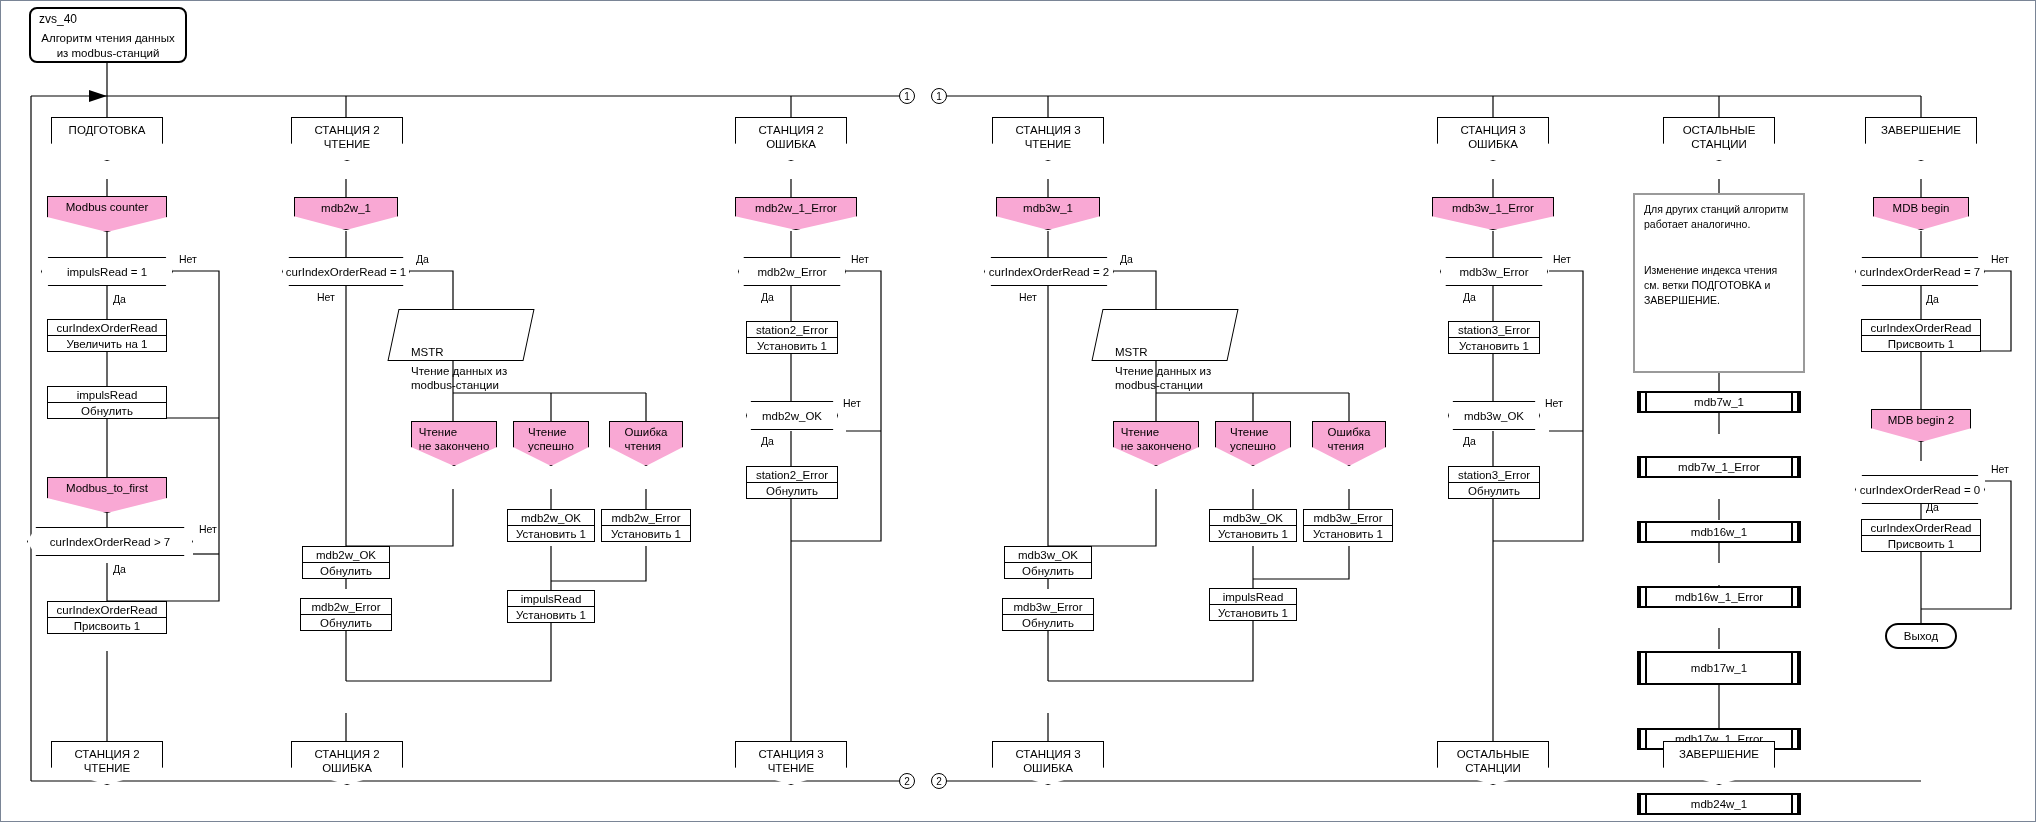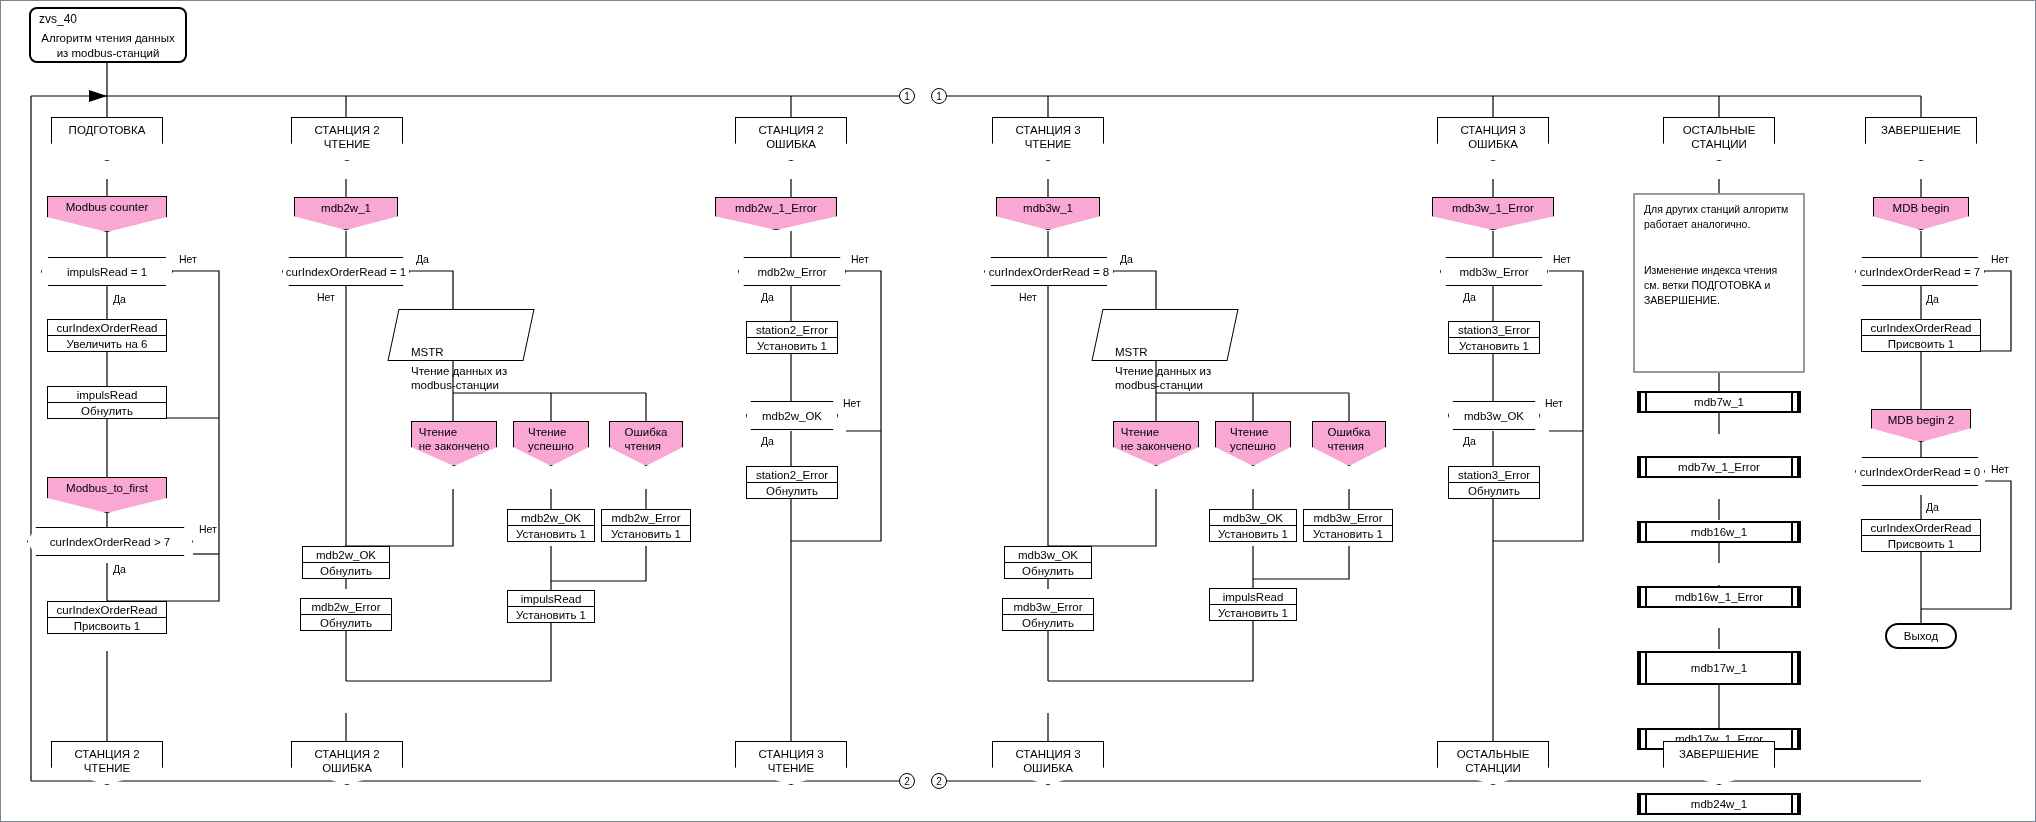--- a/index.html
+++ b/index.html
@@ -213,21 +213,21 @@
     <span>Modbus counter</span>
   </div>
   <div class="node dec" style="left:40px;top:256px;width:132px;height:29px;">
     <span>impulsRead = 1</span>
   </div>
   <div class="elbl" style="left:178px;top:252px;">Нет</div>
   <div class="elbl" style="left:112px;top:292px;">Да</div>
 
   <div class="node act" style="left:46px;top:318px;width:120px;height:33px;">
     <div class="r1">curIndexOrderRead</div>
-    <div class="r2">Увеличить на 6</div>
+    <div class="r2">Увеличить на 1</div>
   </div>
   <div class="node act" style="left:46px;top:385px;width:120px;height:33px;">
     <div class="r1">impulsRead</div>
     <div class="r2">Обнулить</div>
   </div>
   <div class="node step" style="left:46px;top:476px;width:120px;height:36px;">
     <span>Modbus_to_first</span>
   </div>
   <div class="node dec" style="left:26px;top:526px;width:166px;height:29px;">
     <span>curIndexOrderRead &gt; 7</span>
@@ -294,21 +294,21 @@
     <div class="r2">Обнулить</div>
   </div>
   <div class="node sect" style="left:290px;top:740px;width:112px;height:44px;">
     <span>СТАНЦИЯ 2<br>ОШИБКА</span>
   </div>
 
   <div class="node sect" style="left:734px;top:116px;width:112px;height:44px;">
     <span>СТАНЦИЯ 2
 ОШИБКА</span>
   </div>
-  <div class="node step" style="left:714px;top:196px;width:122px;height:33px;">
+  <div class="node step" style="left:734px;top:196px;width:122px;height:33px;">
     <span>mdb2w_1_Error</span>
   </div>
   <div class="node dec" style="left:737px;top:256px;width:108px;height:29px;">
     <span>mdb2w_Error</span>
   </div>
   <div class="elbl" style="left:850px;top:252px;">Нет</div>
   <div class="elbl" style="left:760px;top:290px;">Да</div>
   <div class="node act" style="left:745px;top:320px;width:92px;height:33px;">
     <div class="r1">station2_Error</div>
     <div class="r2">Установить 1</div>
@@ -326,21 +326,21 @@
     <span>СТАНЦИЯ 3<br>ЧТЕНИЕ</span>
   </div>
 
   <div class="node sect" style="left:991px;top:116px;width:112px;height:44px;">
     <span>СТАНЦИЯ 3<br>ЧТЕНИЕ</span>
   </div>
   <div class="node step" style="left:995px;top:196px;width:104px;height:33px;">
     <span>mdb3w_1</span>
   </div>
   <div class="node dec" style="left:983px;top:256px;width:130px;height:29px;">
-    <span>curIndexOrderRead = 8</span>
+    <span>curIndexOrderRead = 2</span>
   </div>
   <div class="elbl" style="left:1119px;top:252px;">Да</div>
   <div class="elbl" style="left:1018px;top:290px;">Нет</div>
 
   <div class="sub" style="left:1096px;top:308px;width:136px;height:52px;">
     <div class="body"></div>
     <div class="inner">
       <div class="t1">MSTR</div>
       <div class="rule"></div>
       <div class="t2">Чтение данных из<br>modbus-станции</div>
@@ -456,21 +456,21 @@
   </div>
   <div class="elbl" style="left:1990px;top:252px;">Нет</div>
   <div class="elbl" style="left:1925px;top:292px;">Да</div>
   <div class="node act" style="left:1860px;top:318px;width:120px;height:33px;">
     <div class="r1">curIndexOrderRead</div>
     <div class="r2">Присвоить 1</div>
   </div>
   <div class="node step" style="left:1870px;top:408px;width:100px;height:33px;">
     <span>MDB begin 2</span>
   </div>
-  <div class="node dec" style="left:1854px;top:456px;width:130px;height:29px;">
+  <div class="node dec" style="left:1854px;top:474px;width:130px;height:29px;">
     <span>curIndexOrderRead = 0</span>
   </div>
   <div class="elbl" style="left:1990px;top:462px;">Нет</div>
   <div class="elbl" style="left:1925px;top:500px;">Да</div>
   <div class="node act" style="left:1860px;top:518px;width:120px;height:33px;">
     <div class="r1">curIndexOrderRead</div>
     <div class="r2">Присвоить 1</div>
   </div>
   <div class="node oval" style="left:1884px;top:622px;width:72px;height:26px;">
     <span>Выход</span>

